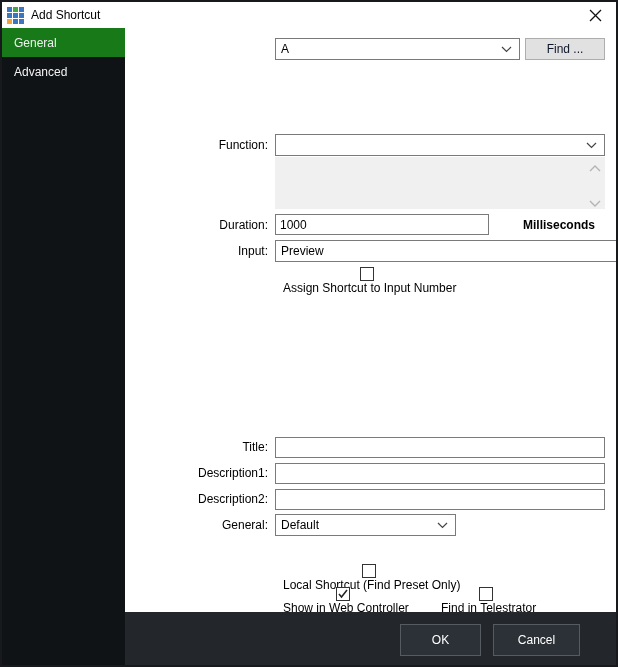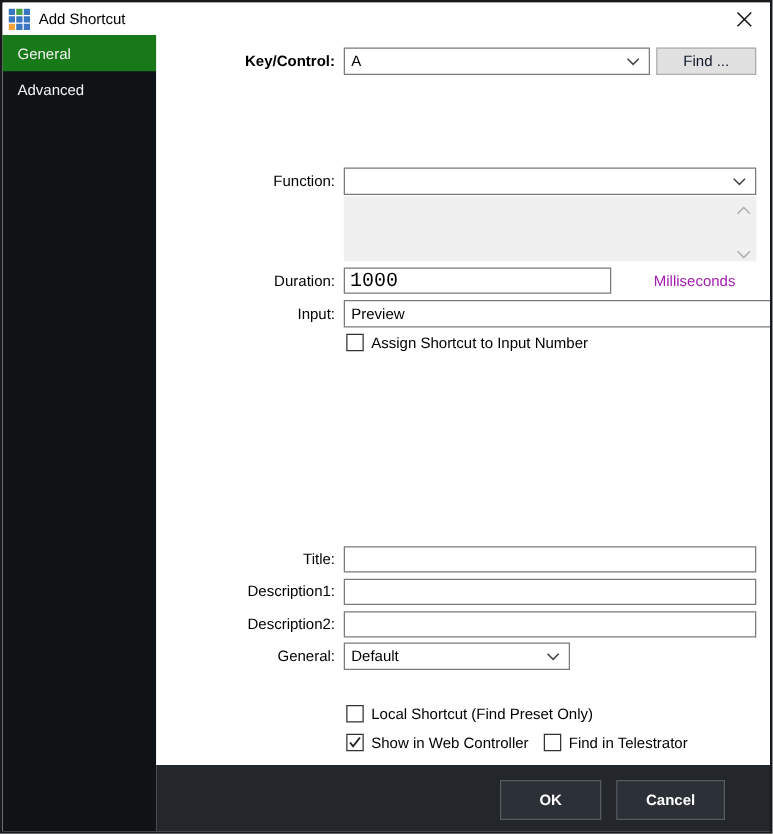--- a/index.html
+++ b/index.html
@@ -49,55 +49,55 @@
   .flabel.bold { font-weight: bold; }
 
   .combo {
     position: absolute; height: 22px; background: #fff; border: 1px solid #7a7a7a;
     display: flex; align-items: center; padding-left: 5px;
   }
   .combo .chev { margin-left: auto; margin-right: 7px; flex: none; }
 
   .tbox {
     position: absolute; height: 21px; background: #fff; border: 1px solid #7a7a7a;
-    padding: 0 4px; font-family: Liberation Mono, monospace; font-size: 16px; color:#000;
+    padding: 0 4px; font-family: Liberation Sans, sans-serif; font-size: 12px; color:#000;
   }
 
   .btn-find {
     position: absolute; left: 400px; top: 10px; width: 80px; height: 22px;
     background: #e1e1e1; border: 1px solid #adadad; font-family: "Liberation Sans", sans-serif;
     font-size: 12px; color: #0f172a;
   }
 
   .disabled-box {
     position: absolute; left: 150px; top: 129px; width: 330px; height: 52px;
     background: #f0f0f0;
   }
   .disabled-box .scroll-up, .disabled-box .scroll-down {
     position: absolute; right: 4px; width: 12px; height: 8px;
   }
   .disabled-box .scroll-up { top: 5px; }
   .disabled-box .scroll-down { bottom: 5px; }
 
-  .unit-label { position: absolute; left: 398px; top: 186px; line-height: 22px; color: #a21caf; }
-
-  .checkrow { position: absolute; display: flex; align-items: center; }
+  .unit-label { position: absolute; left: 398px; top: 186px; line-height: 22px; color: #000000; font-weight: bold; }
+
+  .checkrow { position: absolute; display: flex; align-items: center; flex-direction: column; }
   .checkbox {
     width: 14px; height: 14px; background: #fff; border: 1px solid #333;
     display: inline-flex; align-items: center; justify-content: center; flex: none;
   }
   .checkbox .checkmark-icon { display: none; }
   .checkbox.checked .checkmark-icon { display: block; }
   .checkrow .cb-label { margin-left: 6px; color: #000; }
 
   
   .footer-btn {
     position: absolute; top: 12px; height: 32px; background: #2c3137;
     border: 1px solid #565b62; color: #fff; font-family: "Liberation Sans", sans-serif;
-    font-size: 12px; font-weight: 700;
+    font-size: 12px; font-weight: 400;
   }
   .btn-ok { left: 275px; width: 81px; }
   .btn-cancel { left: 368px; width: 87px; }
 </style>
 </head>
 <body>
 
 <div class="window">
 
   <div class="titlebar">
@@ -125,21 +125,20 @@
 
     <div class="sidebar">
       <div class="side-tab selected">General</div>
       <div class="side-tab">Advanced</div>
     </div>
 
     <div class="right-col">
 
       <div class="content">
 
-        <div class="flabel bold" style="left:0; top:10px;">Key/Control:</div>
         <div class="combo" style="left:150px; top:10px; width:245px;">
           <span>A</span>
           <span class="chev">
             <svg width="11" height="7" viewBox="0 0 11 7">
                 <polyline points="1,1 5.5,5.5 10,1" fill="none" stroke="#444" stroke-width="1.2"></polyline>
               </svg>
           </span>
         </div>
         <button class="btn-find">Find ...</button>
 

